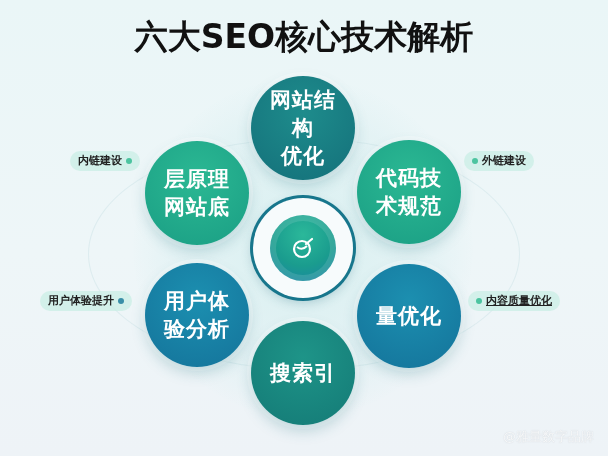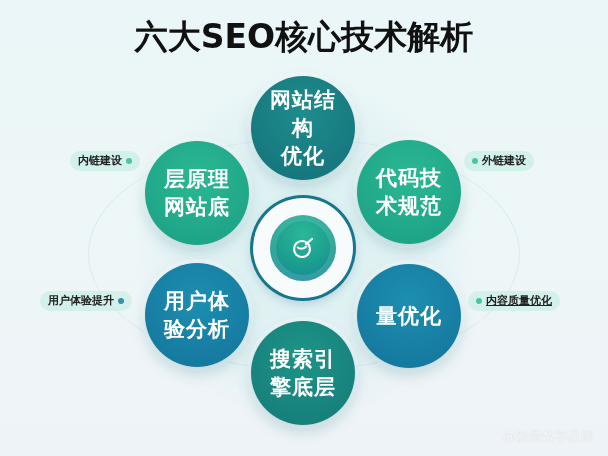--- a/index.html
+++ b/index.html
@@ -112,21 +112,20 @@
 
 <div class="node n-lr">
   <div class="node-label">
     <div>量优化</div>
   </div>
 </div>
 
 <div class="node n-bottom">
   <div class="node-label">
     <div>搜索引</div>
-    <div>擎底层</div>
   </div>
 </div>
 
 <div class="center-outer"></div>
 <div class="center-inner">
   <svg viewBox="0 0 26 26">
     <circle cx="12" cy="14" r="8" fill="none" stroke="#fff" stroke-width="2.2"></circle>
     <path d="M7 12 Q12 16 17 11" fill="none" stroke="#fff" stroke-width="2"></path>
     <line x1="16" y1="9" x2="22" y2="4" stroke="#fff" stroke-width="2.2" stroke-linecap="round"></line>
   </svg>

